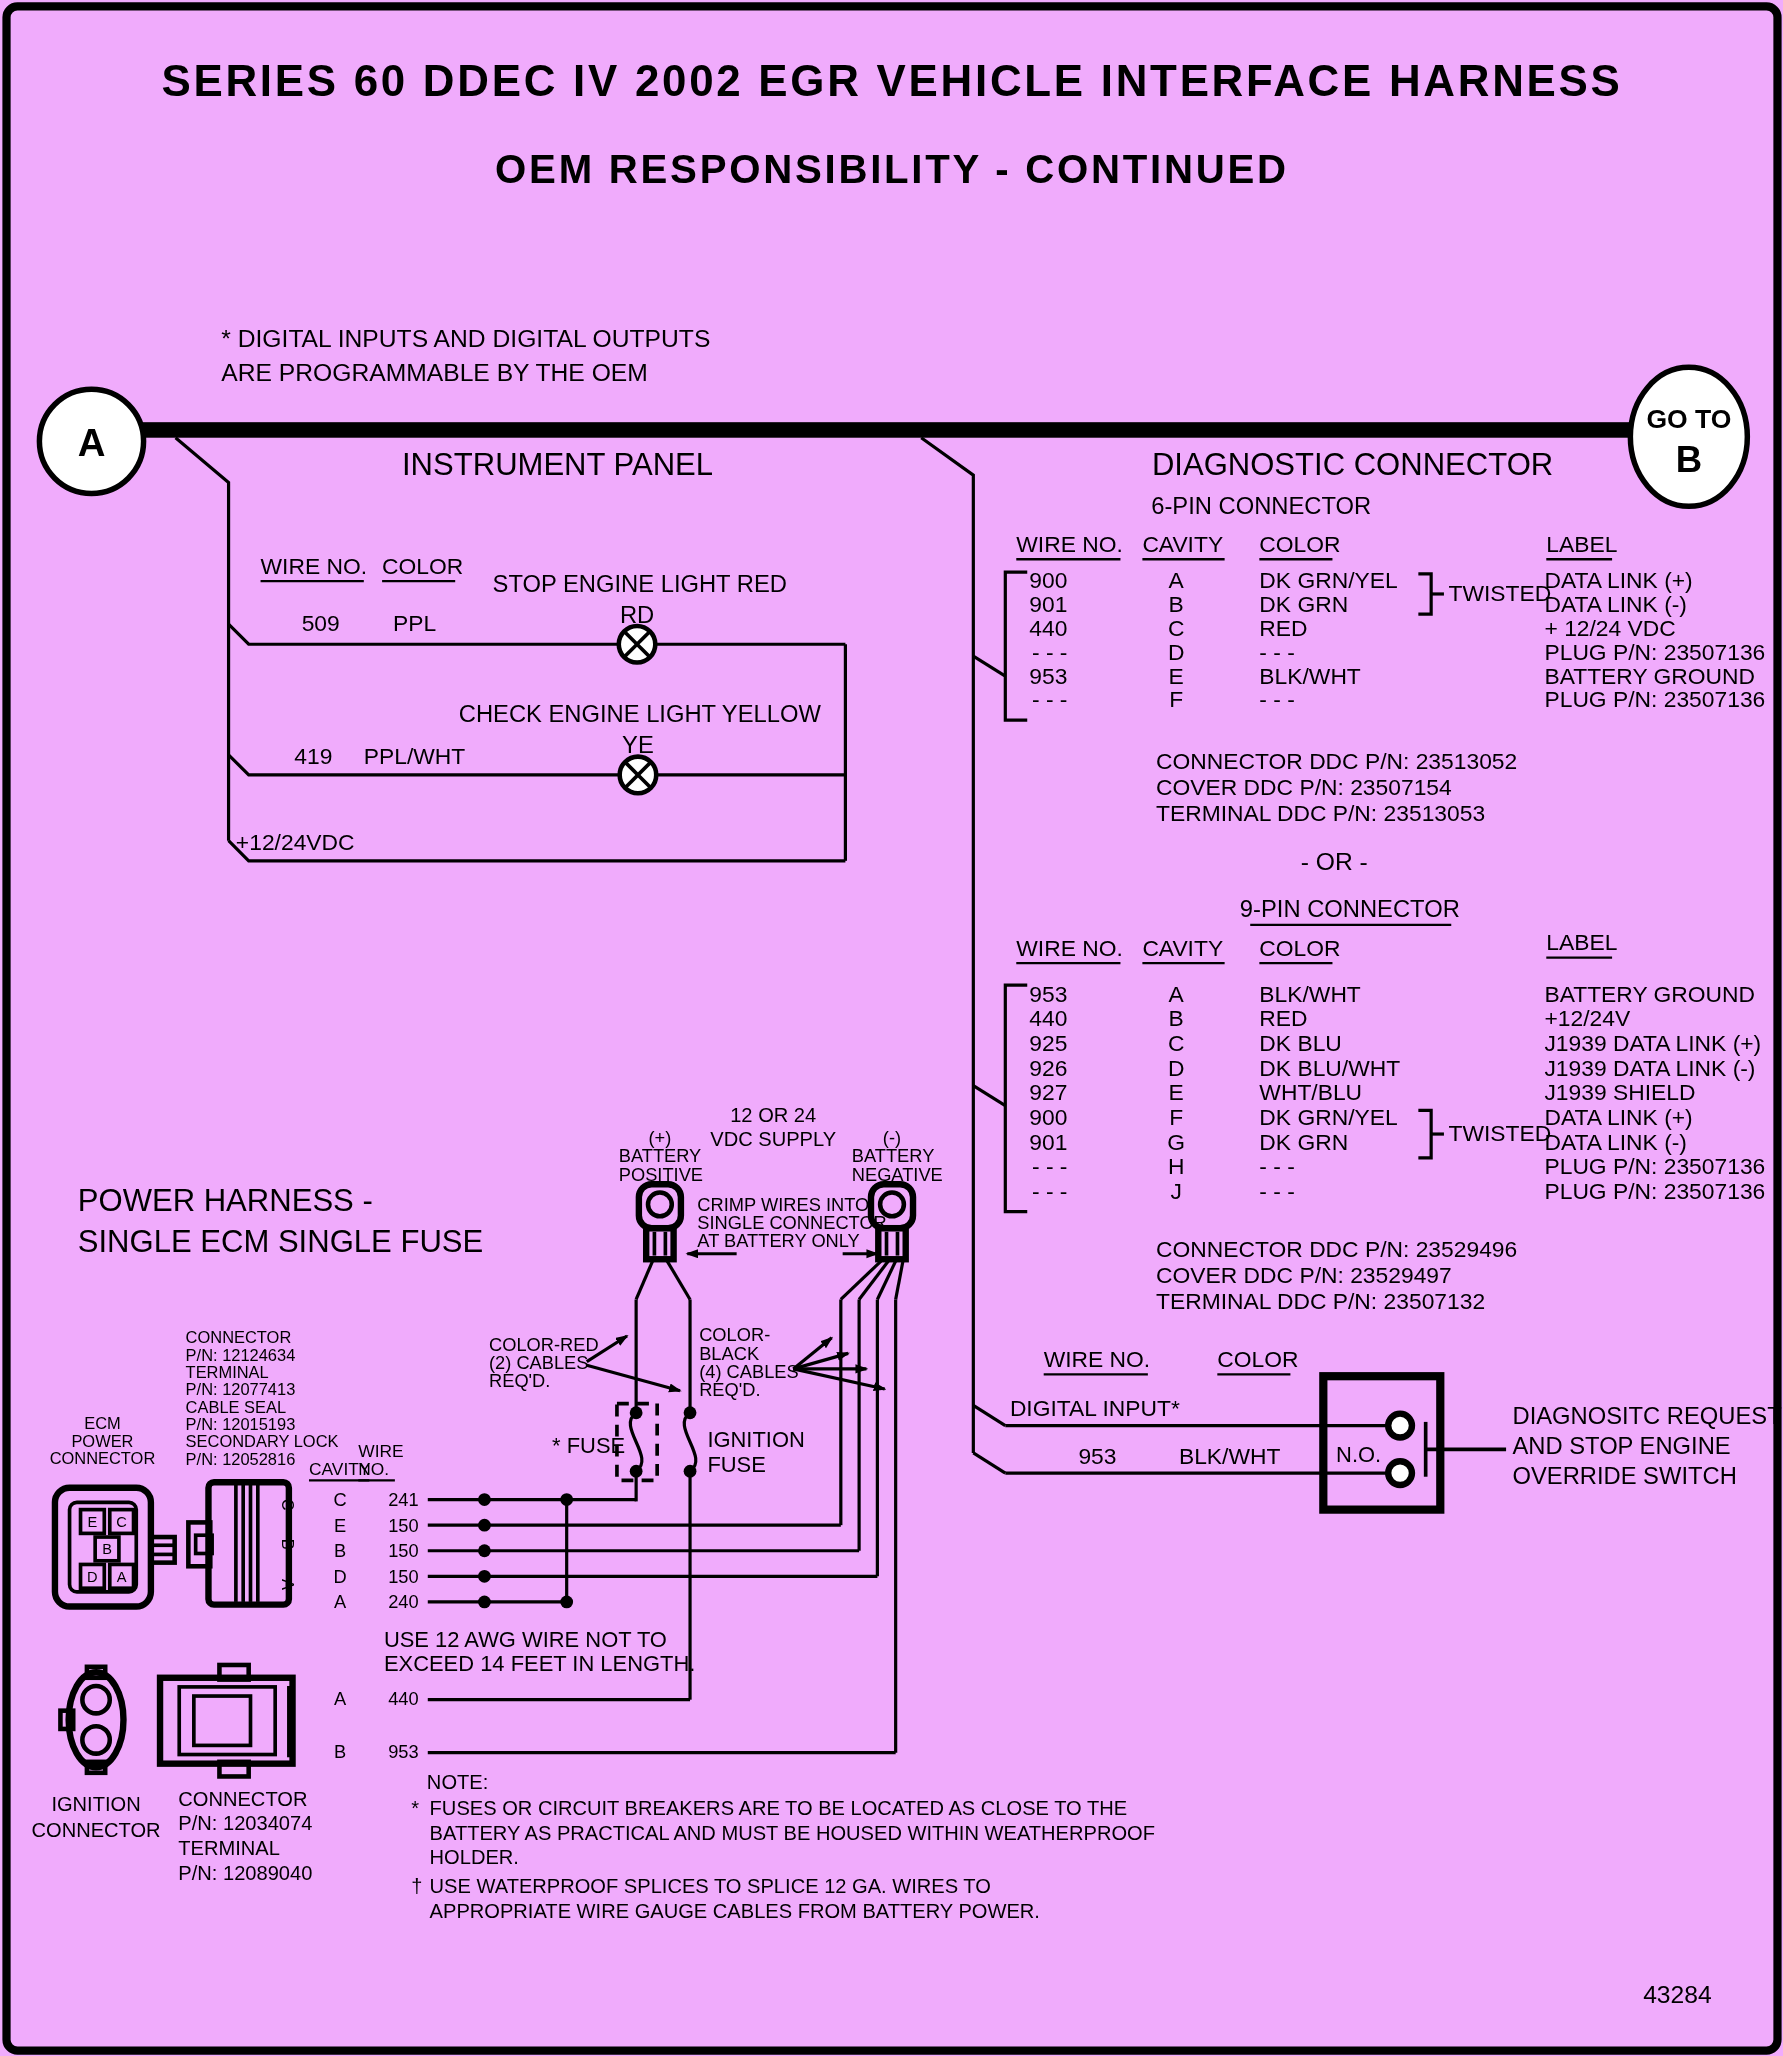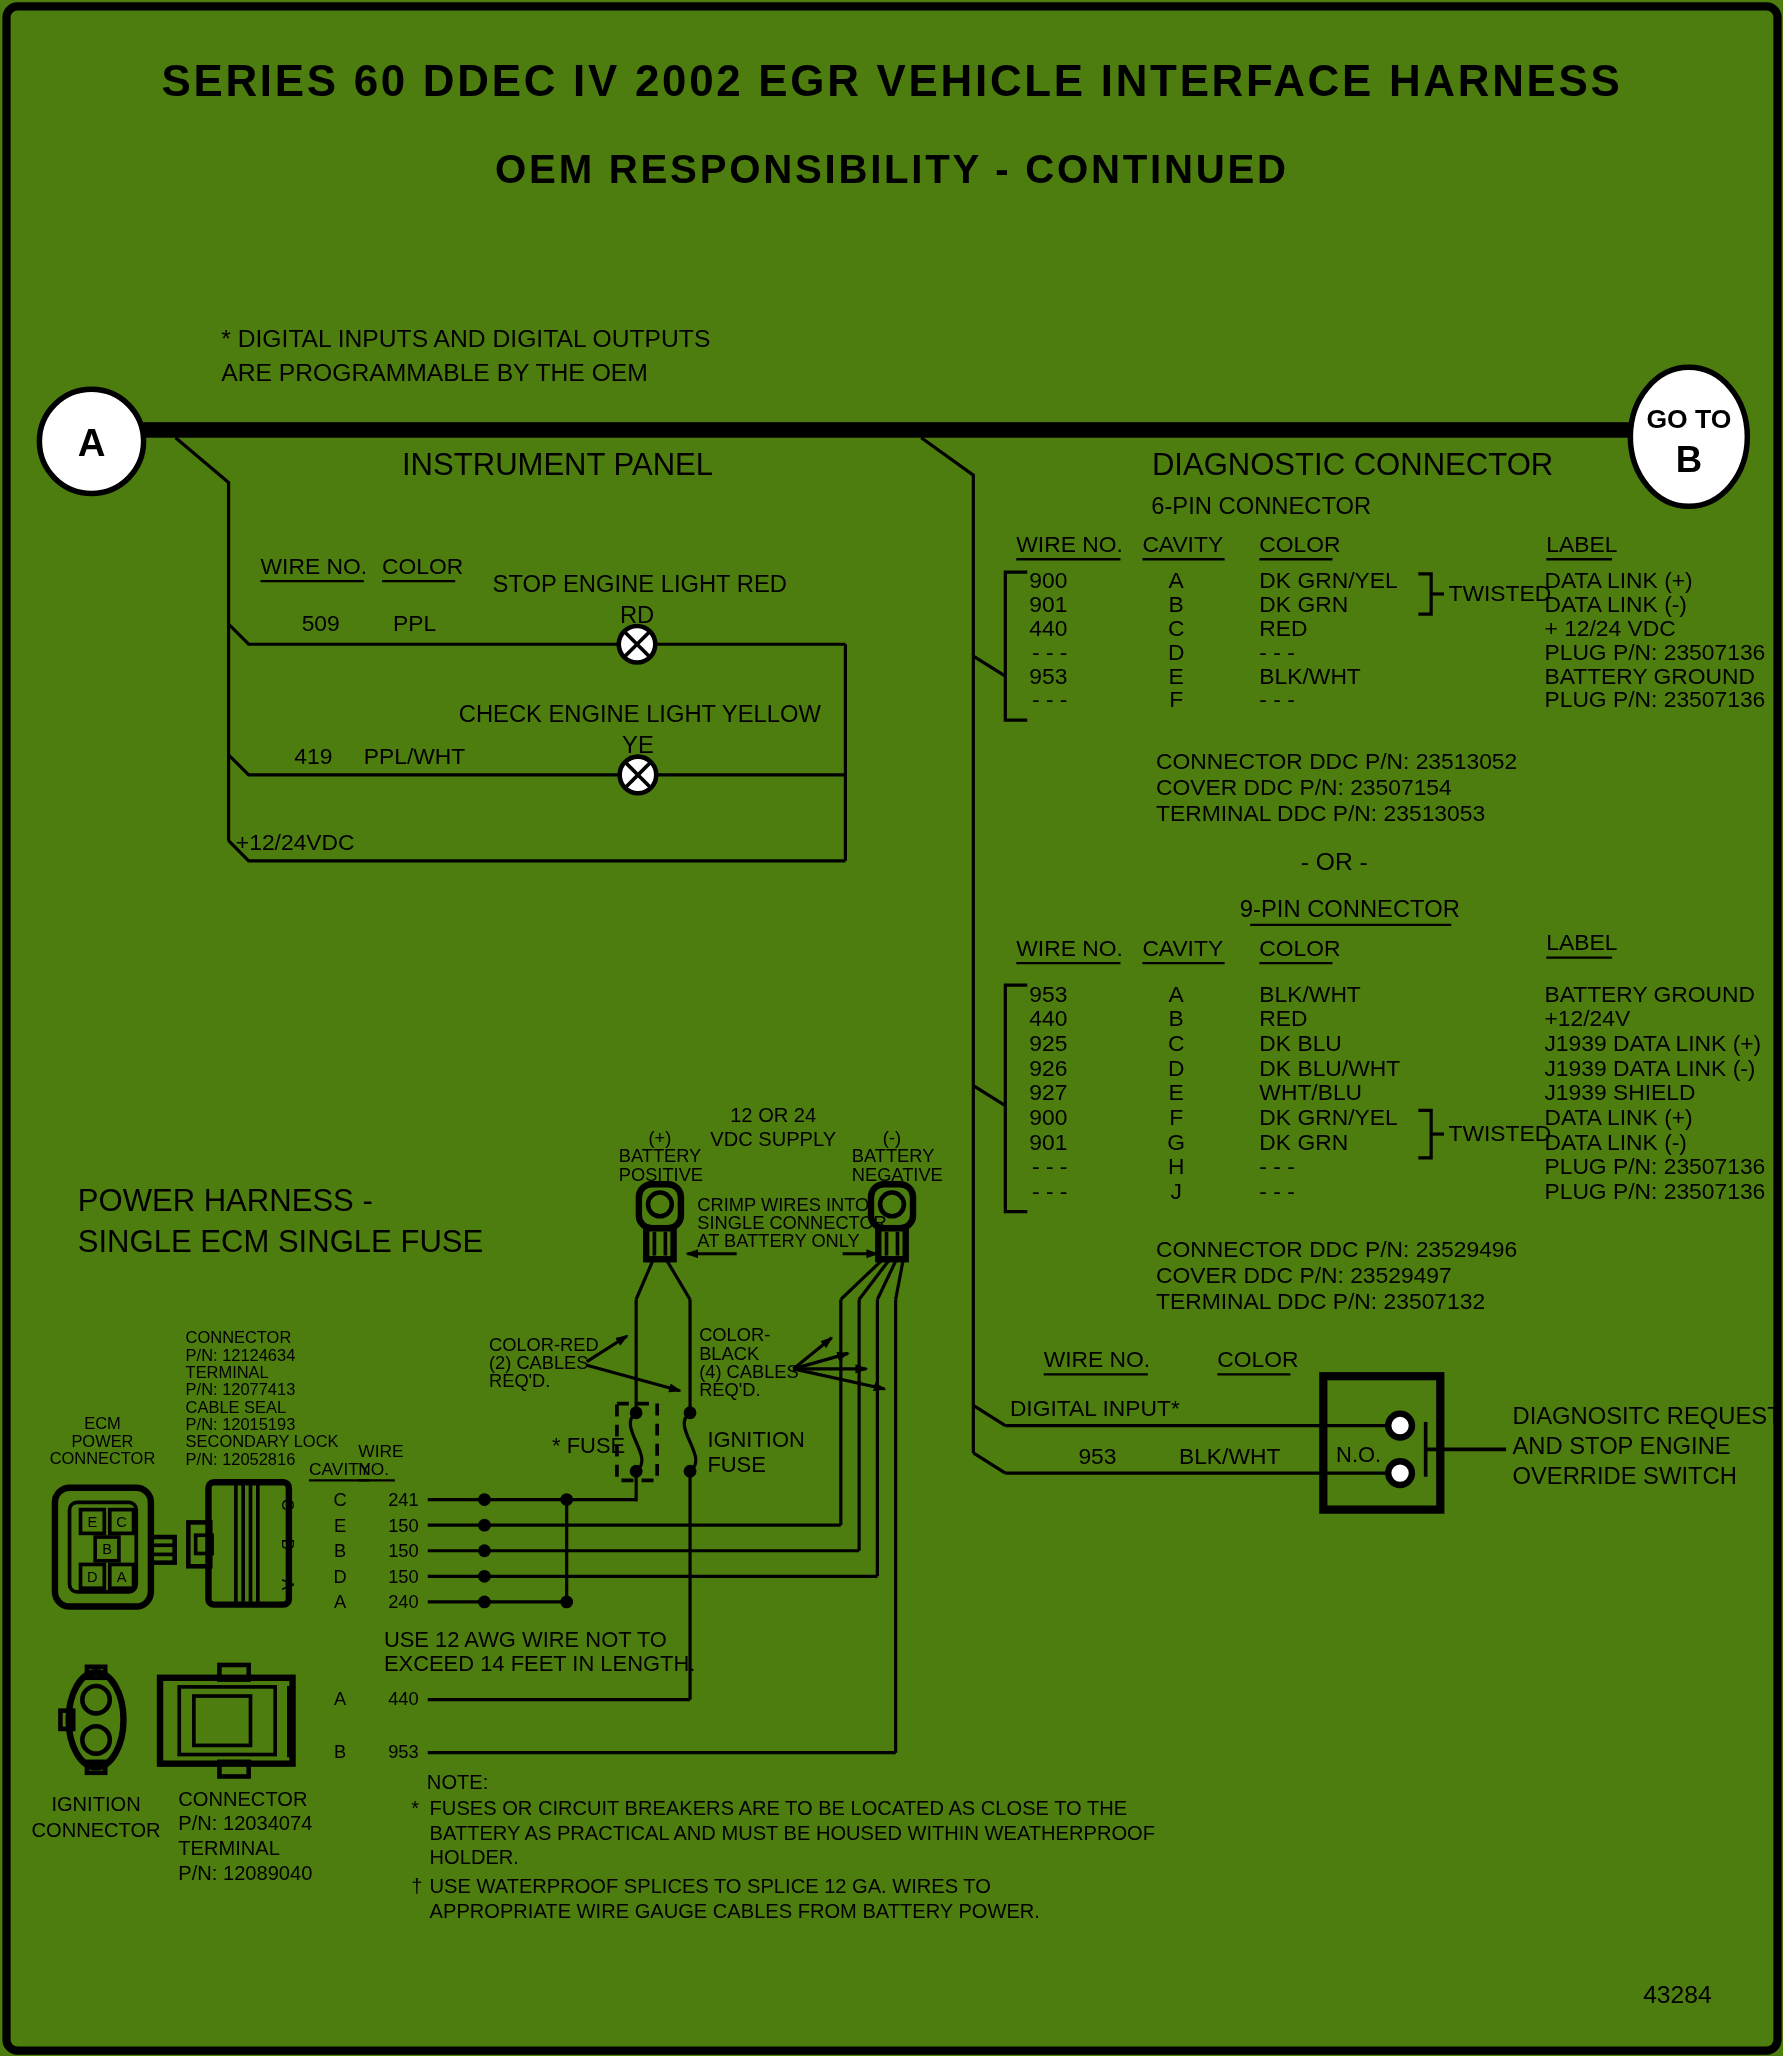--- a/index.html
+++ b/index.html
@@ -1,16 +1,16 @@
 <!DOCTYPE html>
 <html style="font-size:14.6px"><head>
 <meta charset="utf-8">
 <style>
   html,body{margin:0;padding:0;background:#fff;}
-  #page{position:relative;width:1784px;height:2057px;background:#4d7c0f;}
+  #page{position:relative;width:1784px;height:2057px;background:#f0abfc;}
   svg{position:absolute;left:0;top:0;}
   text{fill:#000;font-family:"Liberation Sans",sans-serif;}
   .f48{font-weight:bold;font-size:48px;letter-spacing:3px;}
   .f44{font-weight:bold;font-size:44px;letter-spacing:3px;}
   .f42b{font-weight:bold;font-size:42px;}
   .f30b{font-weight:bold;font-size:29px;}
   .f38b{font-weight:bold;font-size:40px;}
   .f34{font-size:34px;}
   .f27{font-size:27px;}
   .f26{font-size:26px;}

